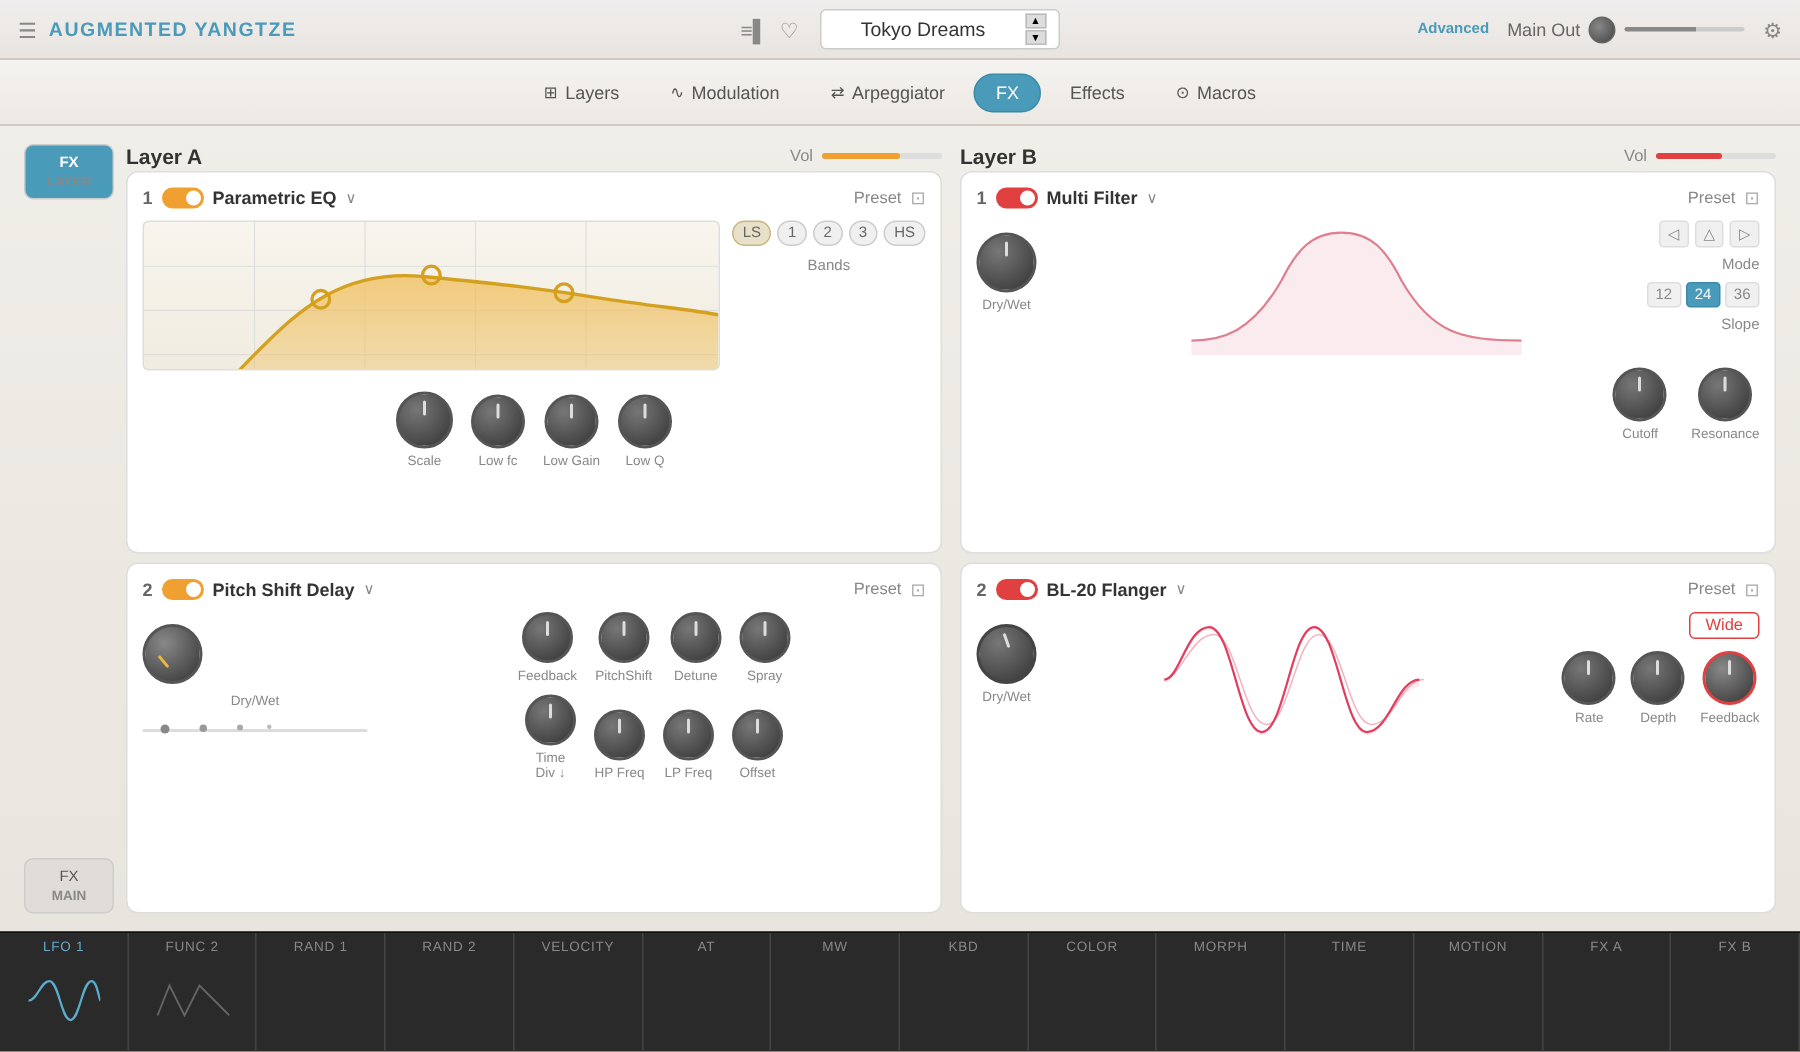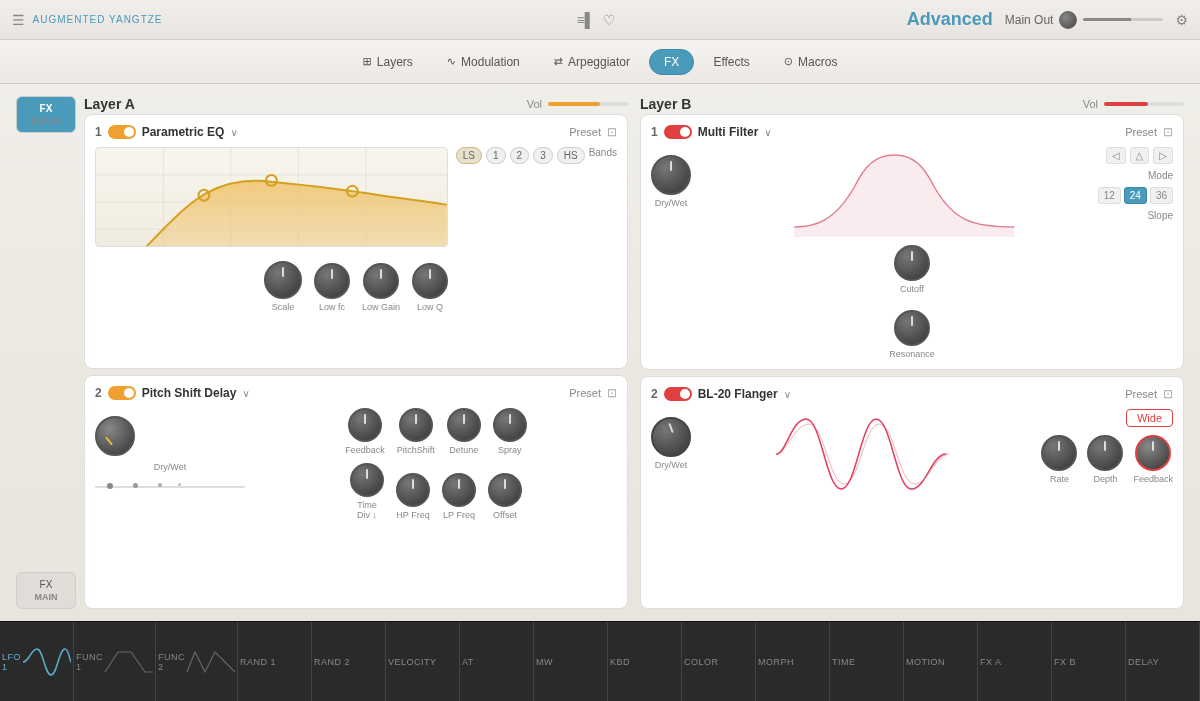--- a/index.html
+++ b/index.html
@@ -23,22 +23,22 @@
       position: relative;
       z-index: 10;
     }
     .top-bar-left {
       display: flex;
       align-items: center;
       gap: 8px;
     }
     .hamburger-icon { font-size: 14px; color: #888; cursor: pointer; }
     .app-title {
-      font-size: 10px;
-      font-weight: 400;
+      font-size: 13px;
+      font-weight: 700;
       color: #4a9aba;
       letter-spacing: 1px;
     }
     .top-bar-center {
       position: absolute;
       left: 50%;
       transform: translateX(-50%);
       display: flex;
       align-items: center;
       gap: 6px;
@@ -87,21 +87,21 @@
       background: none;
       border: none;
     }
     .top-bar-right {
       margin-left: auto;
       display: flex;
       align-items: center;
       gap: 12px;
     }
     .advanced-btn {
-      font-size: 18px;
+      font-size: 10px;
       color: #4a9aba;
       font-weight: 600;
       cursor: pointer;
       background: none;
       border: none;
     }
     .main-out {
       display: flex;
       align-items: center;
       gap: 6px;
@@ -424,24 +424,24 @@
       height: 80px;
       background: #2a2a2a;
       display: flex;
       align-items: stretch;
       border-top: 1px solid #111;
     }
     .mod-cell {
       flex: 1;
       border-right: 1px solid #444;
       display: flex;
-      flex-direction: row;
+      flex-direction: column;
       align-items: center;
       justify-content: space-between;
-      padding: 4px 2px;
+      padding: 4px 14px;
       cursor: pointer;
     }
     .mod-cell-label {
       font-size: 9px;
       color: #888;
       text-transform: uppercase;
       letter-spacing: 0.5px;
     }
     .mod-cell-graph {
       flex: 1;
@@ -468,21 +468,21 @@
     }
 
     .eq-knobs-area {
       display: flex;
       gap: 8px;
       align-items: flex-start;
     }
     .eq-left { flex: 1; }
     .eq-right {
       display: flex;
-      flex-direction: row;
+      flex-direction: column;
       gap: 4px;
     }
 
     .delay-right-knobs {
       flex: 1;
       display: flex;
       flex-direction: column;
       gap: 8px;
     }
 
@@ -503,20 +503,27 @@
 
 <div class="top-bar">
   <div class="top-bar-left">
     <span class="hamburger-icon">☰</span>
     <span class="app-title">AUGMENTED YANGTZE</span>
   </div>
   <div class="top-bar-center">
     <div class="top-bar-icons">
       <button class="icon-btn">≡▌</button>
       <button class="icon-btn">♡</button>
+    </div>
+    <div class="preset-nav">
+      <span class="preset-name">Tokyo Dreams</span>
+      <div class="preset-arrows">
+        <button class="arrow-btn">▲</button>
+        <button class="arrow-btn">▼</button>
+      </div>
     </div>
   </div>
   <div class="top-bar-right">
     <button class="advanced-btn">Advanced</button>
     <div class="main-out">
       <span>Main Out</span>
       <div class="vol-knob-small"></div>
       <div class="vol-slider-small"></div>
     </div>
     <span class="gear-icon">⚙</span>
@@ -753,21 +760,21 @@
           <span class="slope-label">Mode</span>
           <div style="display:flex;gap:3px;">
             <button class="mode-btn">12</button>
             <button class="mode-btn active" style="background:#4a9aba;color:white;">24</button>
             <button class="mode-btn">36</button>
           </div>
           <span class="slope-label">Slope</span>
         </div>
       </div>
 
-      <div style="display:flex;gap:16px;justify-content:flex-end;margin-top:8px;flex-direction:column;">
+      <div style="display:flex;gap:16px;justify-content:flex-end;margin-top:8px;">
         <div class="knob-item">
           <div class="knob knob-dark" style="width:36px;height:36px;"></div>
           <span class="knob-label">Cutoff</span>
         </div>
         <div class="knob-item">
           <div class="knob knob-dark" style="width:36px;height:36px;"></div>
           <span class="knob-label">Resonance</span>
         </div>
       </div>
     </div>
@@ -826,28 +833,20 @@
   <div class="mod-cell">
     <span class="mod-cell-label mod-active">LFO 1</span>
     <div class="mod-cell-graph">
       <svg width="50" height="30" viewBox="0 0 50 30">
         <path d="M2,15 C8,15 10,2 16,2 C22,2 24,28 30,28 C36,28 38,2 44,2 C48,2 49,15 50,15" fill="none" stroke="#5aaecc" stroke-width="1.5"></path>
       </svg>
     </div>
   </div>
 
 
-  <div class="mod-cell">
-    <span class="mod-cell-label">FUNC 1</span>
-    <div class="mod-cell-graph">
-      <svg width="50" height="30" viewBox="0 0 50 30">
-        <path d="M2,25 L15,5 L28,5 L35,15 L42,25 L50,25" fill="none" stroke="#666" stroke-width="1.2"></path>
-      </svg>
-    </div>
-  </div>
 
   <div class="mod-cell">
     <span class="mod-cell-label">FUNC 2</span>
     <div class="mod-cell-graph">
       <svg width="50" height="30" viewBox="0 0 50 30">
         <path d="M2,25 L10,5 L20,25 L30,5 L40,15 L50,25" fill="none" stroke="#666" stroke-width="1.2"></path>
       </svg>
     </div>
   </div>
 
@@ -904,18 +903,14 @@
   <div class="mod-cell">
     <span class="mod-cell-label">FX A</span>
     <div class="mod-cell-graph"></div>
   </div>
 
   <div class="mod-cell">
     <span class="mod-cell-label">FX B</span>
     <div class="mod-cell-graph"></div>
   </div>
 
-  <div class="mod-cell">
-    <span class="mod-cell-label">DELAY</span>
-    <div class="mod-cell-graph"></div>
-  </div>
 
 </div>
 
 </body></html>

